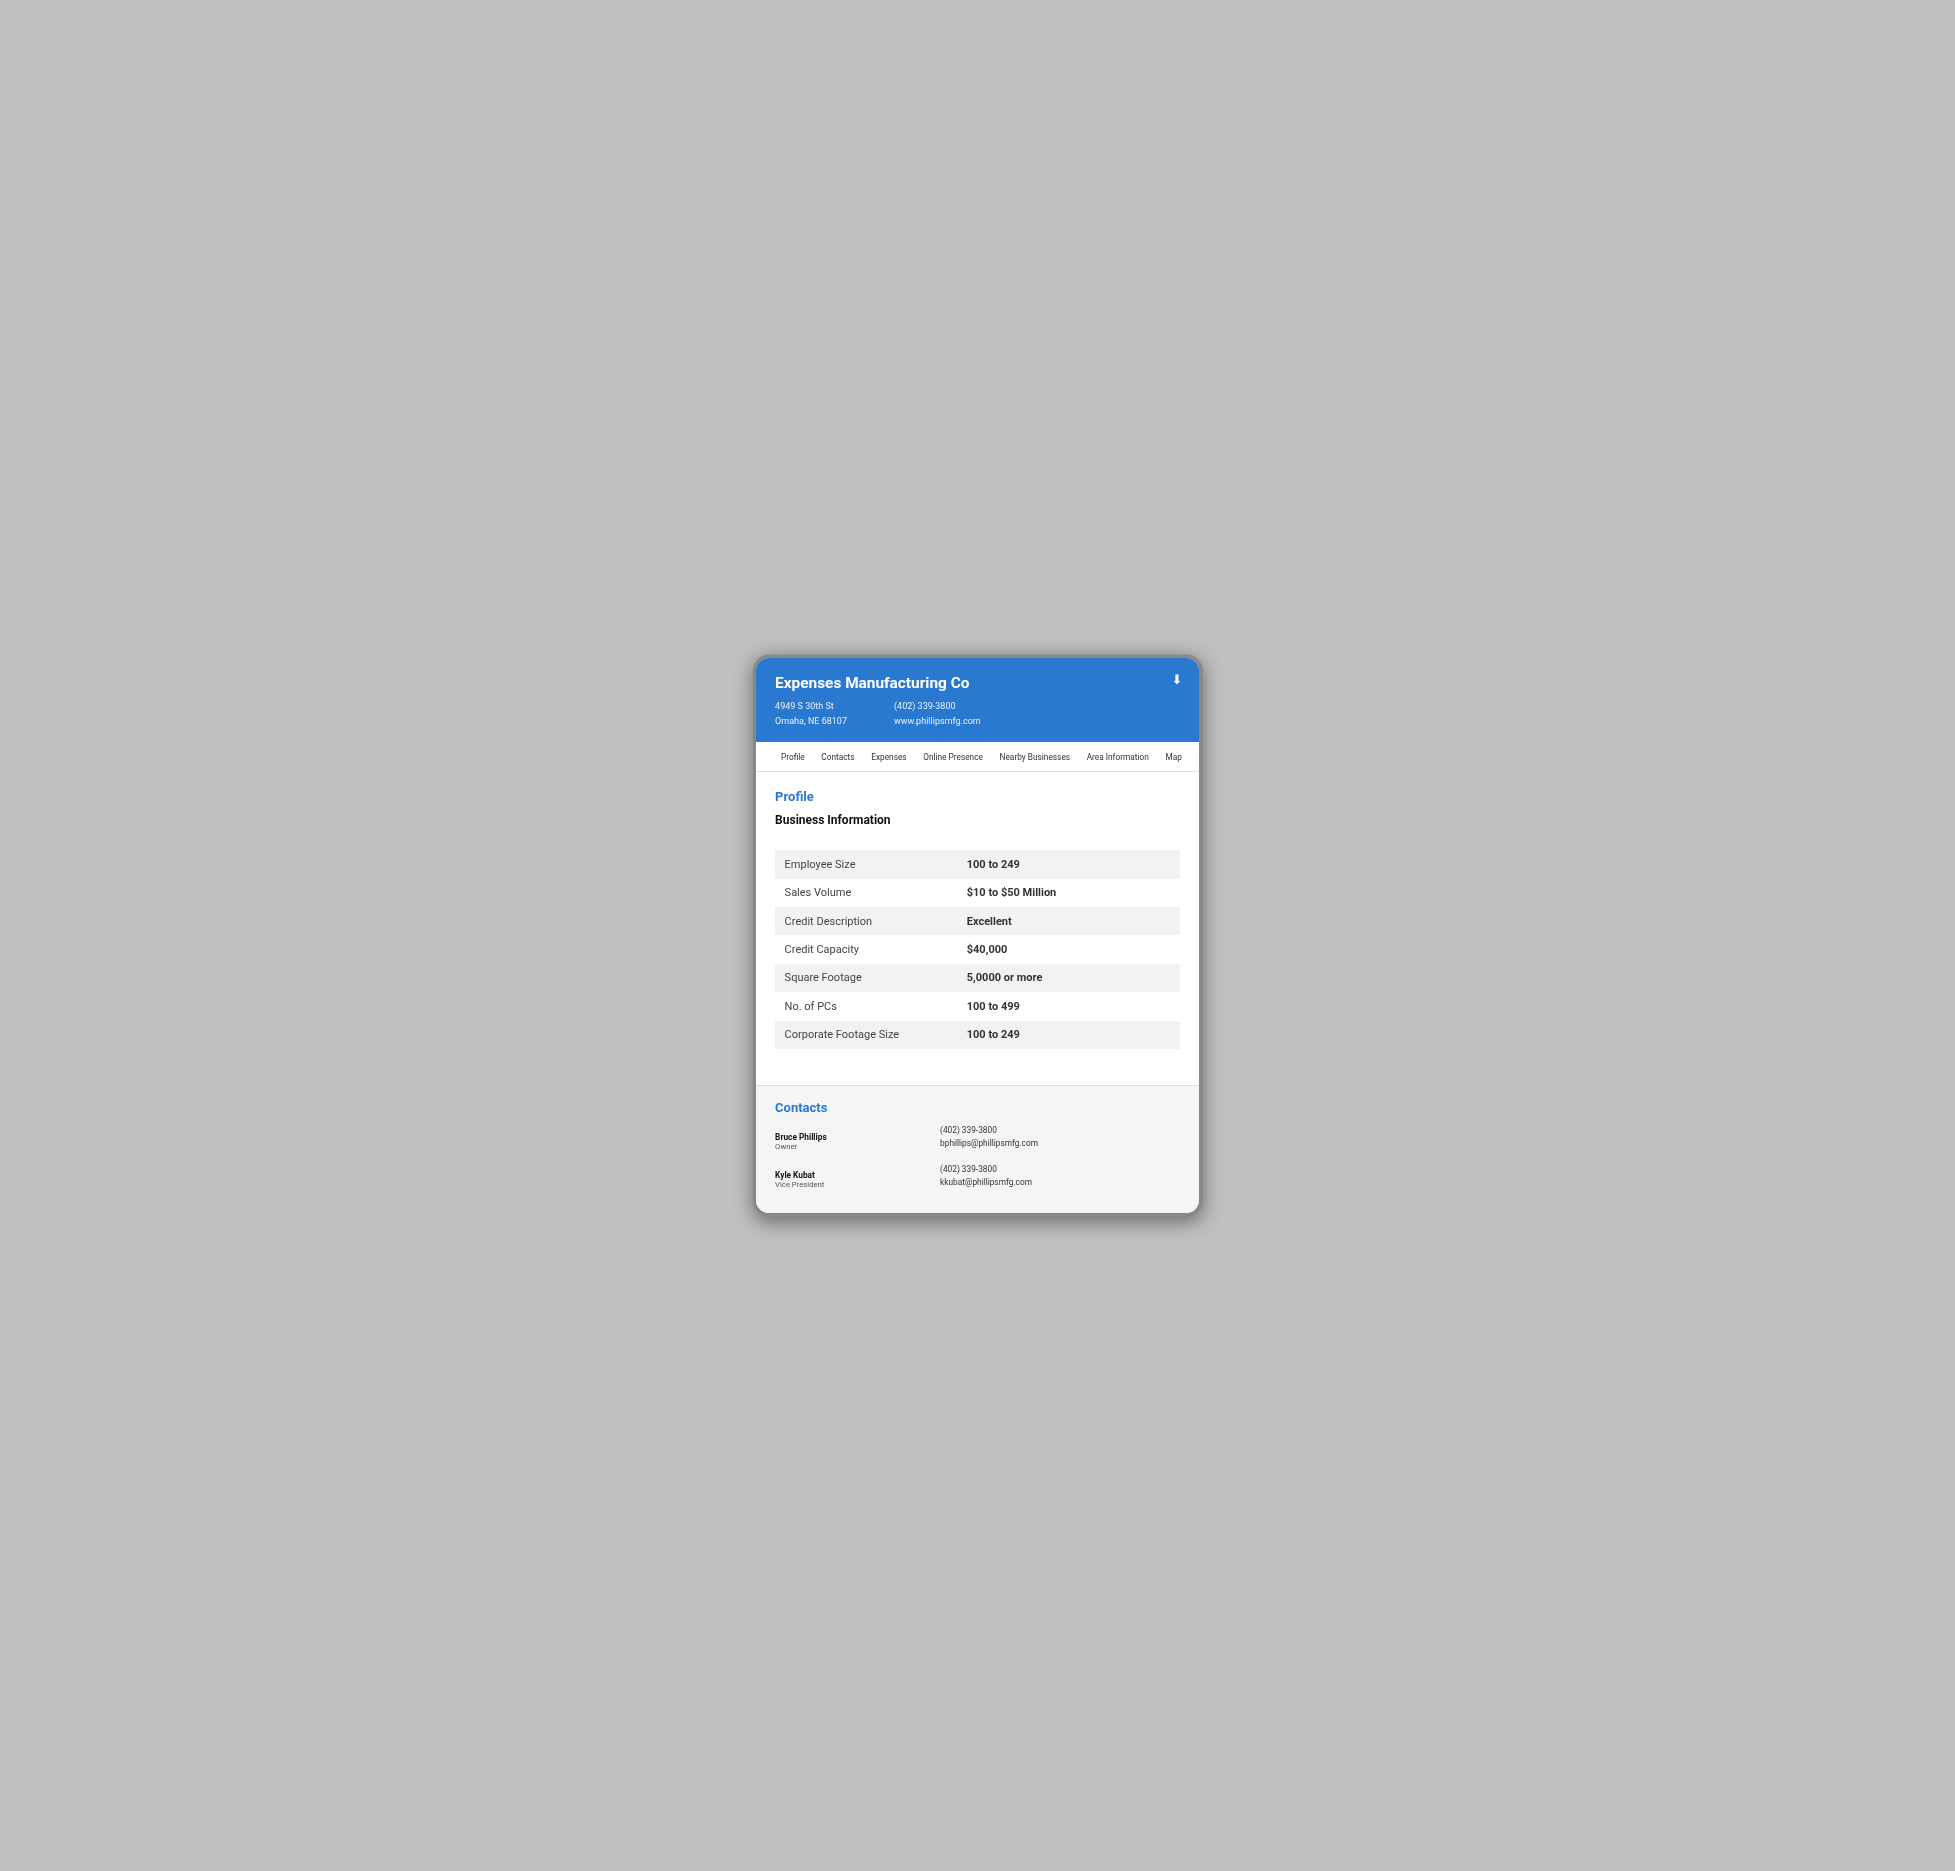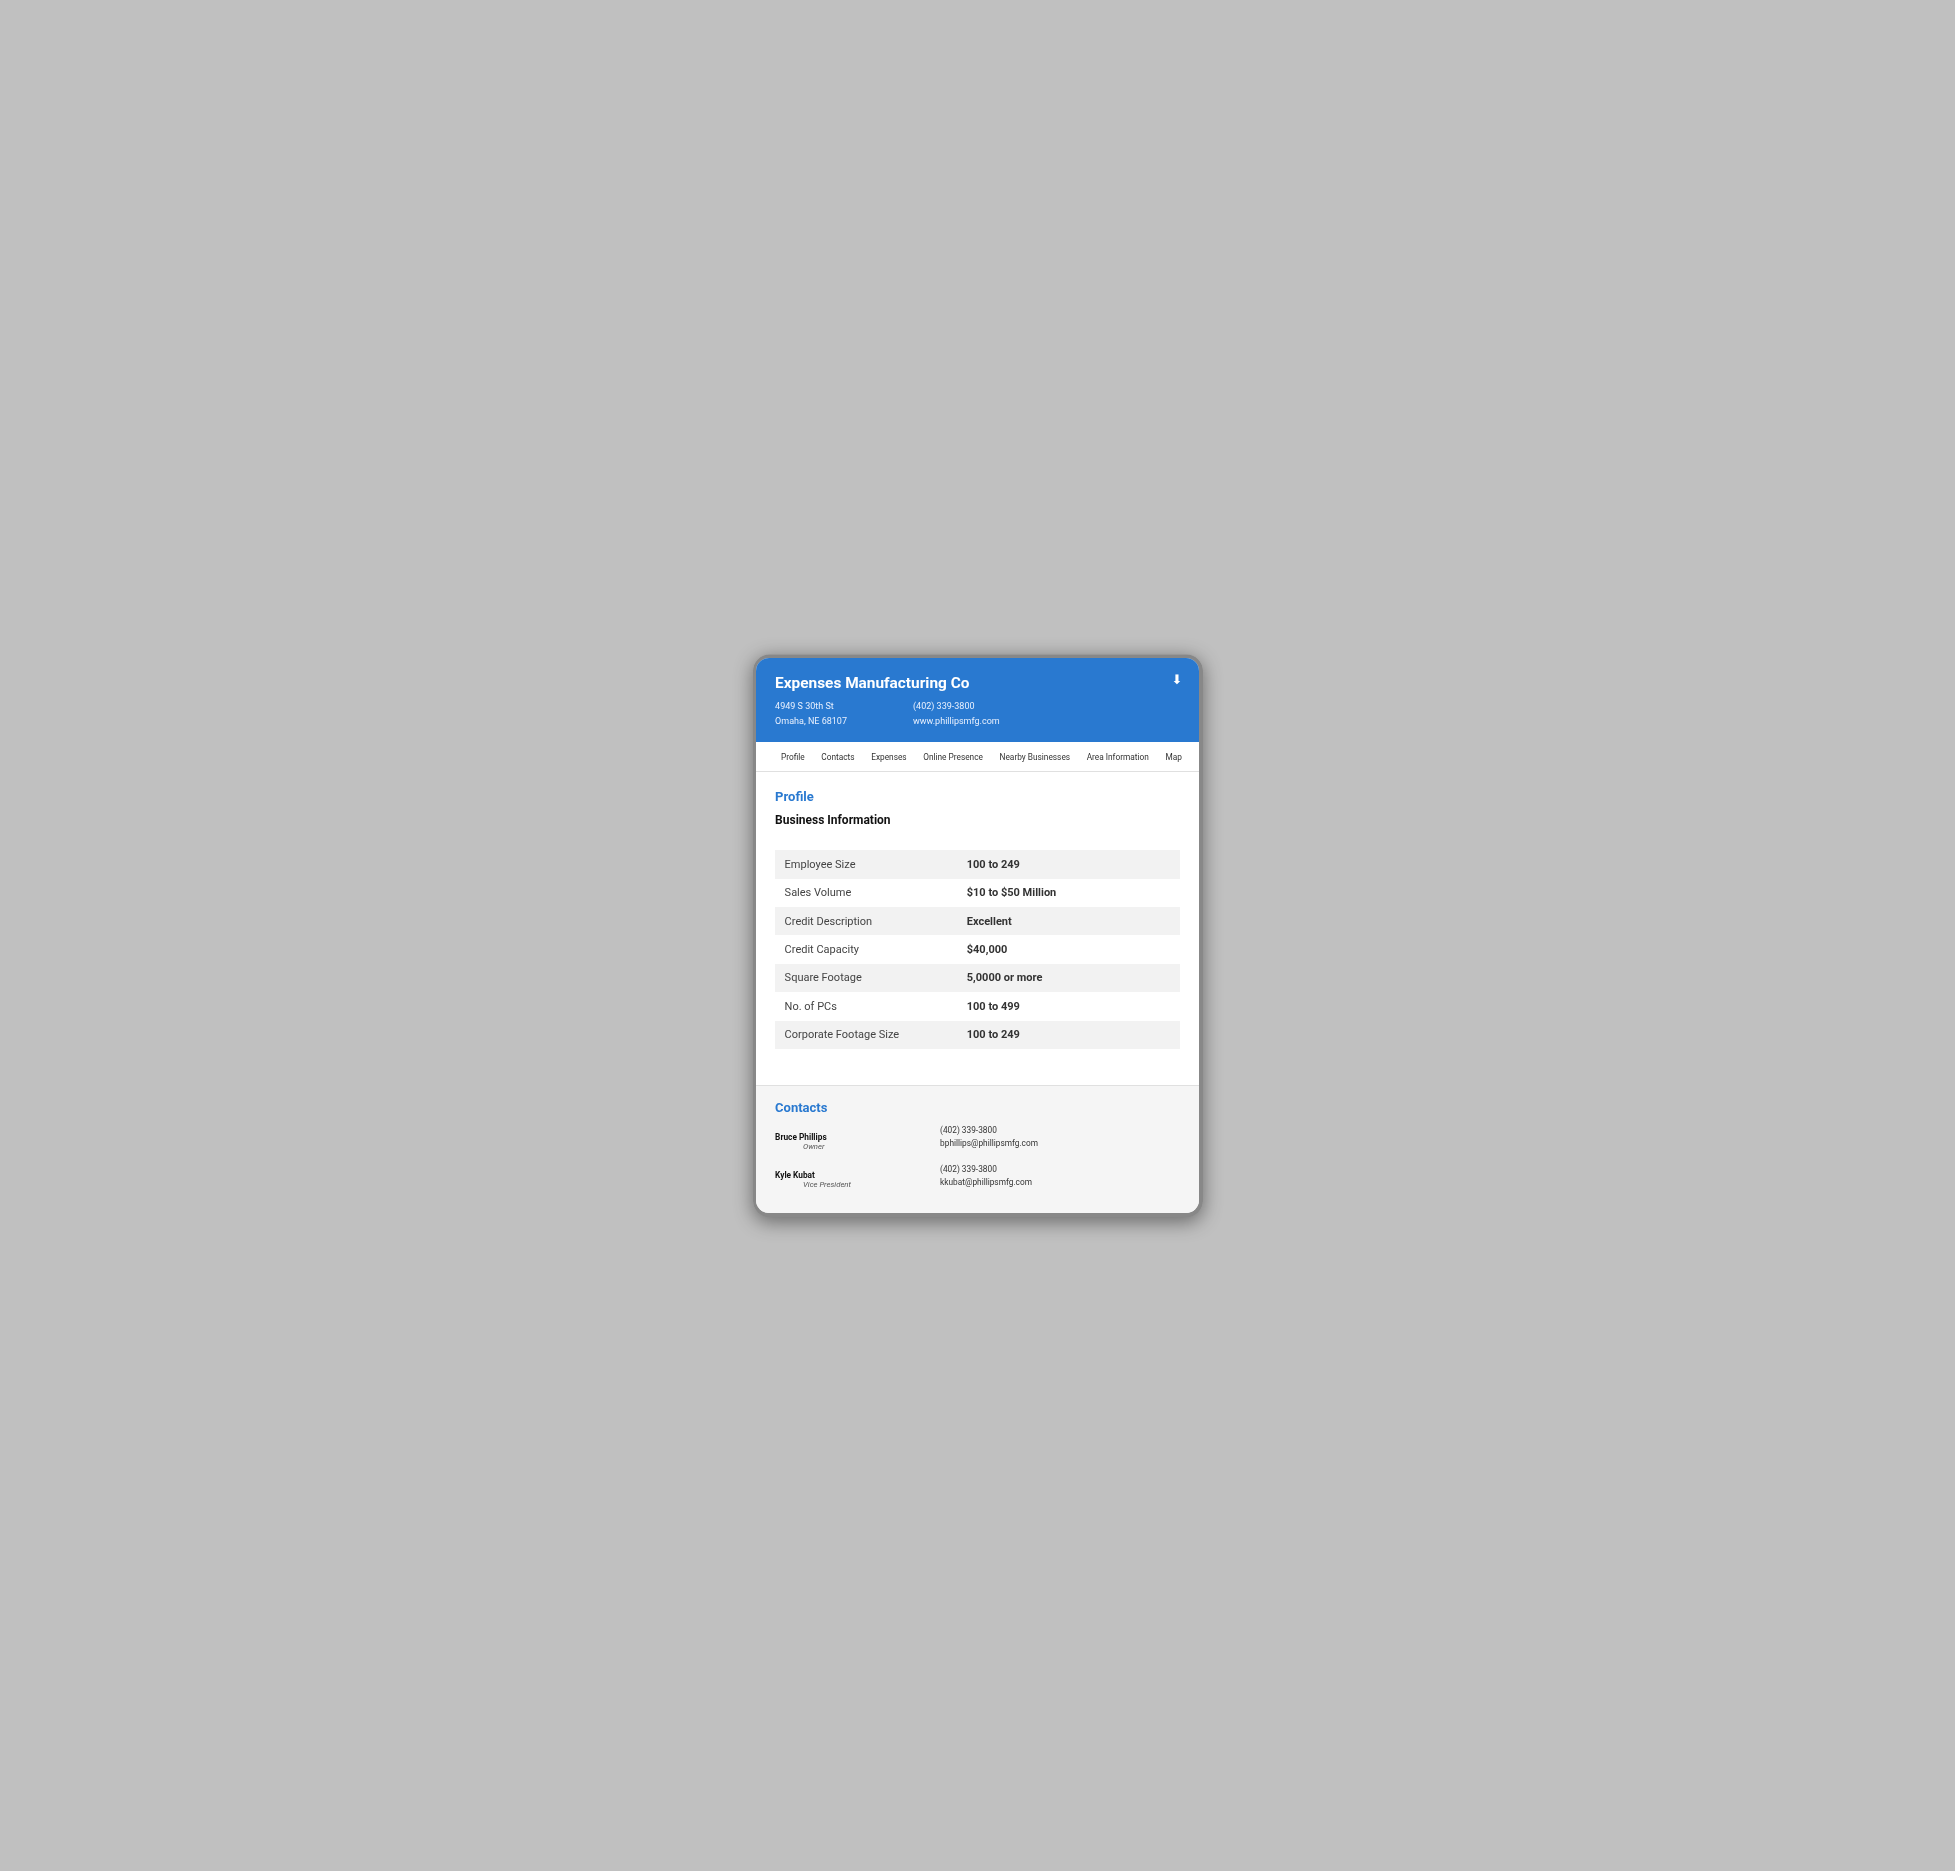--- a/index.html
+++ b/index.html
@@ -41,21 +41,21 @@
 
     .header-title {
       color: #ffffff;
       font-size: 15.4px;
       font-weight: 700;
       margin-bottom: 7.1px;
     }
 
     .header-details {
       display: flex;
-      gap: 66px;
+      gap: 47px;
     }
 
     .header-address, .header-contact {
       color: #e8f0fe;
       font-size: 9px;
       line-height: 1.6;
     }
 
     .download-btn {
       position: absolute;
@@ -154,22 +154,20 @@
 
     .contact-name {
       font-size: 8.3px;
       font-weight: 700;
       color: #111111;
     }
 
     .contact-role {
       font-size: 7.7px;
       color: #555555;
-      font-style: italic;
-      margin-left: 28px;
     }
 
     .contact-info {
       font-size: 8.3px;
       color: #333333;
       line-height: 1.6;
     }
 
     .contact-left {
       min-width: 118px;

